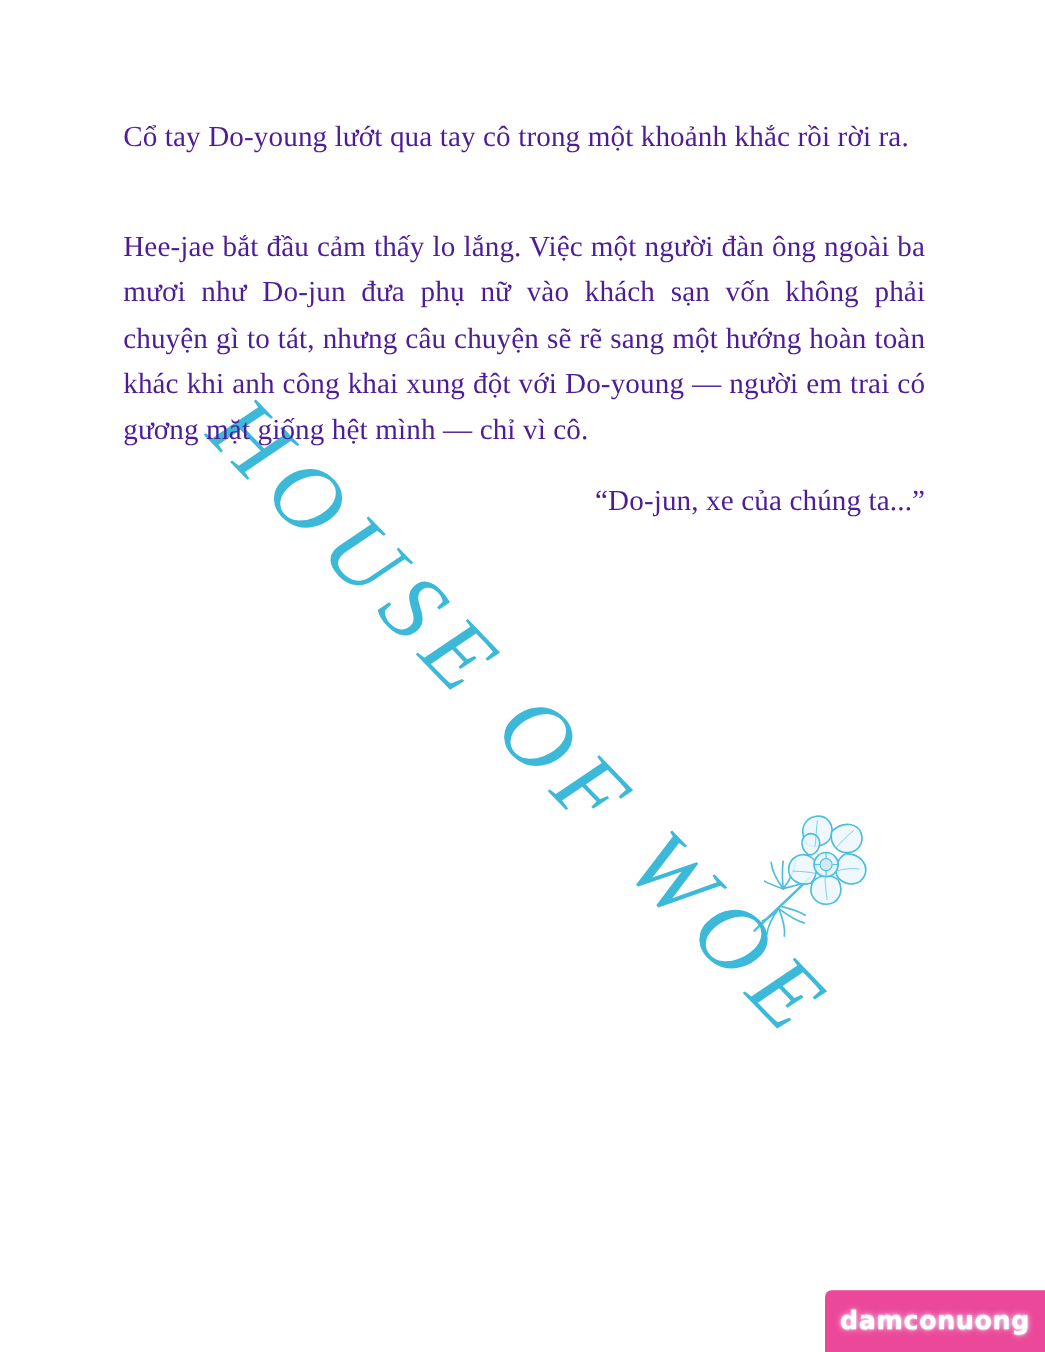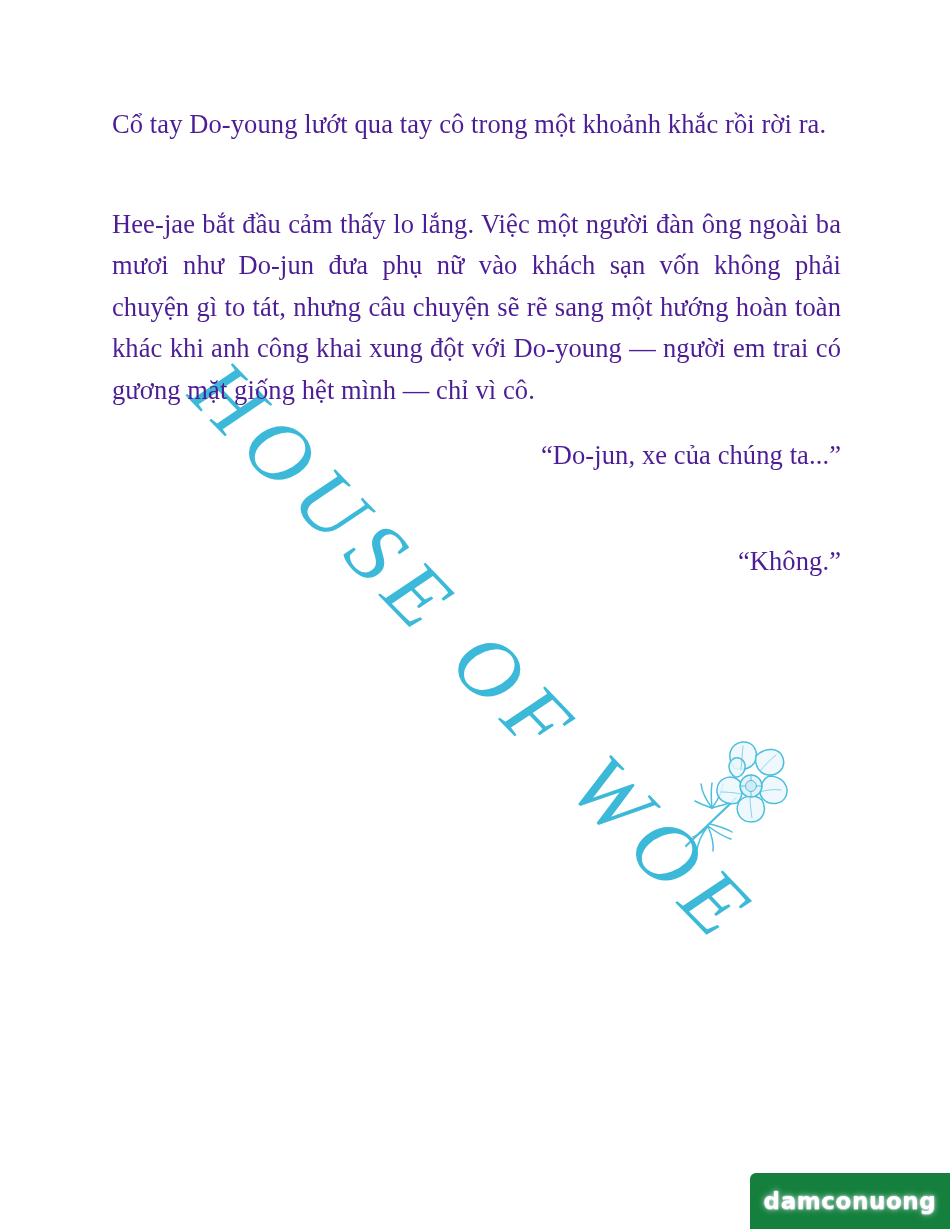--- a/index.html
+++ b/index.html
@@ -87,21 +87,21 @@
   }
   .flower svg { display: block; width: 100%; height: 100%; }
 
   
   .site-badge {
     position: absolute;
     right: 0px;
     bottom: 0px;
     width: 200px;
     height: 56px;
-    background: #15803d;
+    background: #ec4899;
     border-radius: 6px 0 0 0;
     display: flex;
     align-items: center;
     justify-content: center;
     z-index: 4;
   }
 
   .site-badge-text {
     font-family: "DejaVu Sans", "Liberation Sans", sans-serif;
     font-size: 23px;
@@ -163,20 +163,19 @@
         <circle cx="83" cy="64" r="5.5" fill="#cbeaf4" fill-opacity="0.95" stroke-width="1"></circle>
         <path d="M83 53 L83 58 M94 64 L89 64 M83 75 L83 70 M72 64 L77 64" stroke-width="0.9"></path>
       </g>
     </svg>
   </div>
 
   <div class="content">
     <p class="para p1">Cổ tay Do-young lướt qua tay cô trong một khoảnh khắc rồi rời ra.</p>
     <p class="para p2">Hee-jae bắt đầu cảm thấy lo lắng. Việc một người đàn ông ngoài ba mươi như Do-jun đưa phụ nữ vào khách sạn vốn không phải chuyện gì to tát, nhưng câu chuyện sẽ rẽ sang một hướng hoàn toàn khác khi anh công khai xung đột với Do-young — người em trai có gương mặt giống hệt mình — chỉ vì cô.</p>
     <p class="para dialogue d1">“Do-jun, xe của chúng ta...”</p>
-    <p class="para dialogue d2">“Không.”</p>
   </div>
 
   <div class="site-badge">
     <span class="site-badge-text">damconuong</span>
   </div>
 
 </div>
 
 </body></html>

